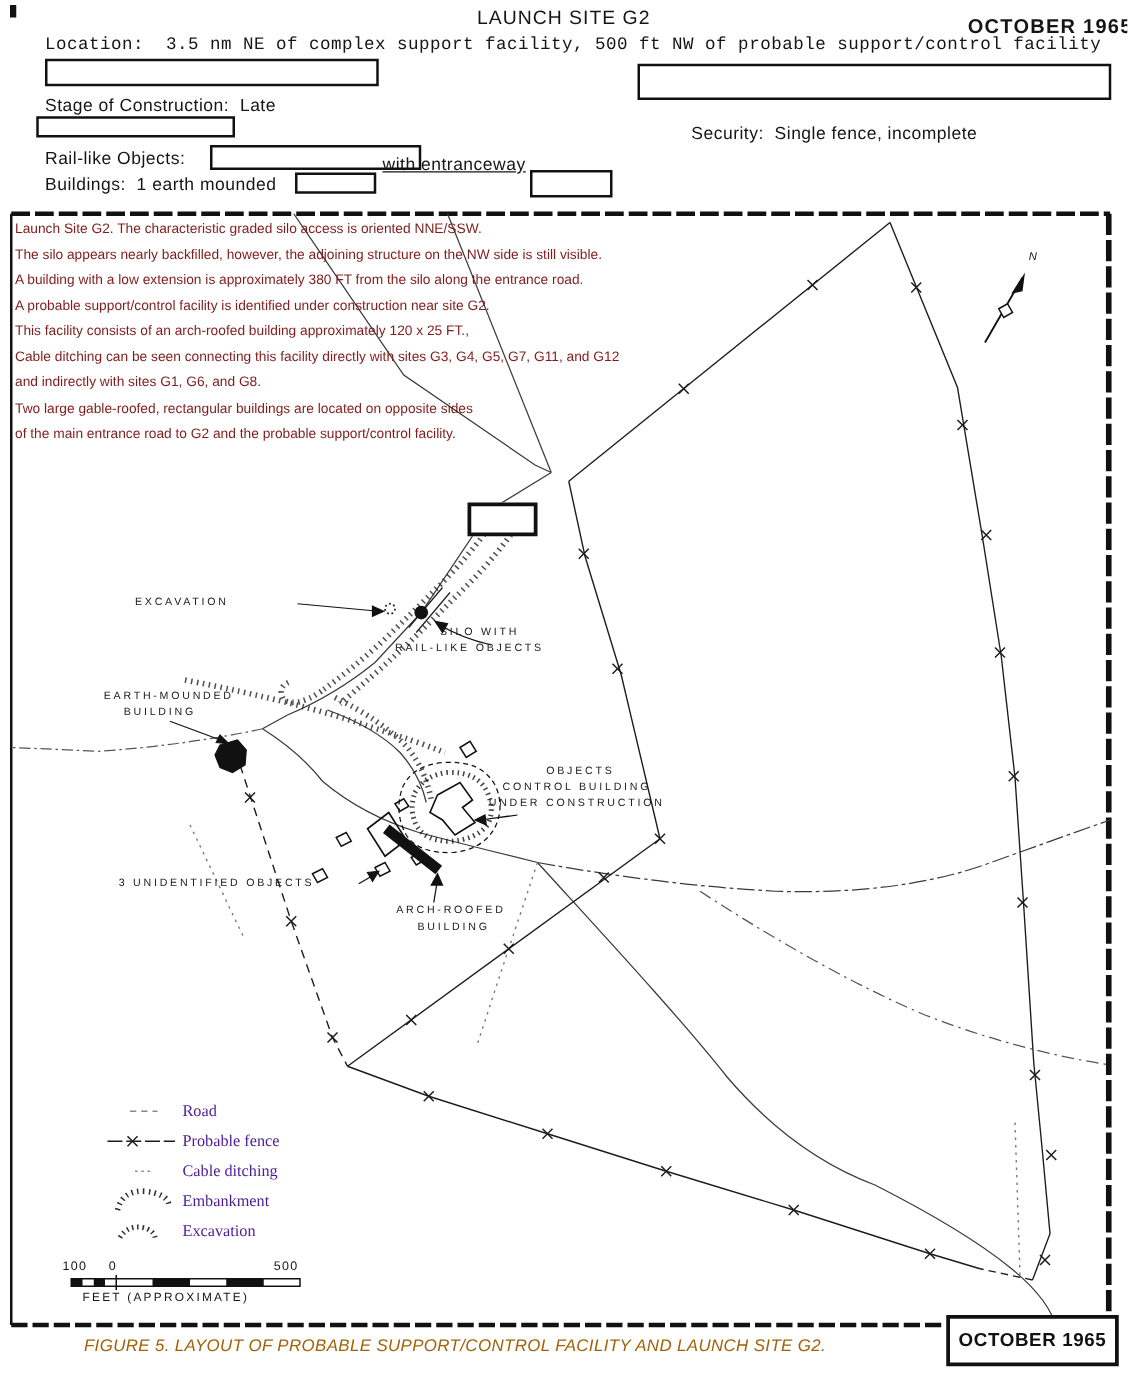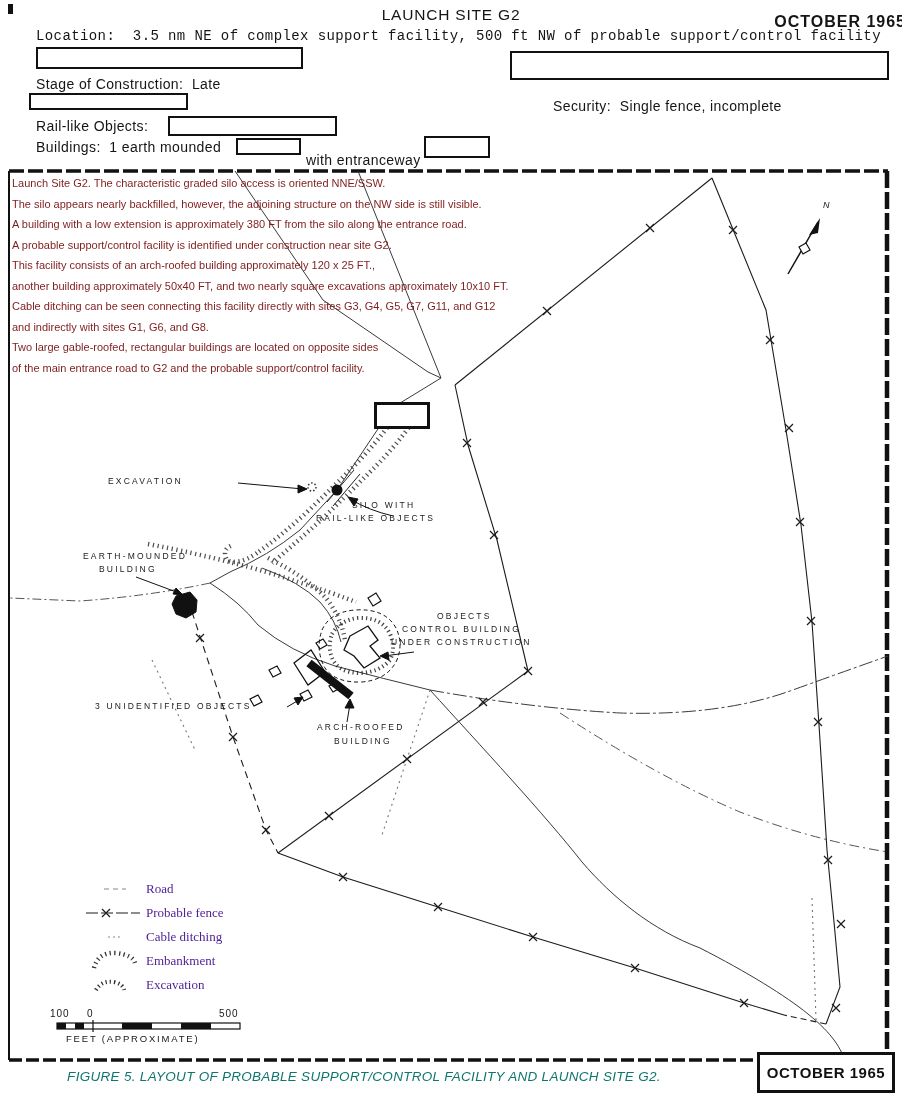--- a/index.html
+++ b/index.html
@@ -10,21 +10,21 @@
   #date-top{top:13px;right:-4px;font-size:16px;font-weight:bold;letter-spacing:1px;}
   .rbox{position:absolute;background:#fff;border:2.5px solid #111;box-sizing:border-box;}
   .rbox.map{border-width:3px;z-index:6;}
   #desc{position:absolute;left:12px;top:173px;width:872px;z-index:4;}
   #desc div{white-space:nowrap;font-size:11px;line-height:20.5px;color:#7f1d1d;}
   .mlabel{position:absolute;font-size:8.5px;letter-spacing:2.2px;color:#1a1a1a;white-space:nowrap;z-index:5;}
   .leglabel{position:absolute;left:146px;font-size:13px;color:#4c1d95;white-space:nowrap;z-index:5;font-family:Liberation Serif, serif;}
   .scalelabel{position:absolute;font-size:10px;letter-spacing:1px;color:#161616;z-index:5;}
   #feet-label{position:absolute;left:66px;top:1033px;font-size:9.5px;letter-spacing:1.8px;color:#161616;z-index:5;}
   #caption{position:absolute;left:0;top:1069px;width:728px;text-align:center;
-           font-style:italic;font-size:13.5px;letter-spacing:.3px;color:#0f766e;z-index:5;}
+           font-style:italic;font-size:13.5px;letter-spacing:.3px;color:#a16207;z-index:5;}
   #stamp-box{position:absolute;left:757px;top:1052px;width:138px;height:41px;background:#fff;
              border:3px solid #111;box-sizing:border-box;display:flex;align-items:center;justify-content:center;
              font-size:15px;font-weight:bold;letter-spacing:.5px;z-index:7;white-space:nowrap;}
   #north-n{position:absolute;left:823px;top:200px;font-size:9px;font-style:italic;z-index:5;}
   svg{position:absolute;left:0;top:0;z-index:2;}
   #corner-mark{position:absolute;left:8px;top:4px;width:5px;height:10px;background:#111;}
 </style>
 </head>
 <body>
 
@@ -54,21 +54,21 @@
 
   <div class="hdr" style="top:118px;left:36px;">
     <span>Rail-like Objects:</span>
   </div>
   <div class="rbox" style="left:168px;top:116px;width:169px;height:20px;"></div>
 
   <div class="hdr" style="top:139px;left:36px;">
     <span>Buildings:</span>&nbsp;&nbsp;<span>1 earth mounded</span>
   </div>
   <div class="rbox" style="left:236px;top:138px;width:65px;height:17px;z-index:3;"></div>
-  <div class="hdr" style="top:152px;left:306px;">with entranceway</div>
+  <div class="hdr" style="top:123px;left:306px;text-decoration:underline;">with entranceway</div>
   <div class="rbox" style="left:424px;top:136px;width:66px;height:22px;z-index:3;"></div>
 
   <svg width="902" height="1098" viewBox="0 0 902 1098">
     <defs>
       <g id="xm">
           <path d="M-4,-4 L4,4 M-4,4 L4,-4" stroke="#1c1c1c" stroke-width="1.2" fill="none"></path>
         </g>
     </defs>
 
     <g>
@@ -212,21 +212,20 @@
   </svg>
 
   <div class="rbox map" style="left:374px;top:402px;width:56px;height:27px;"></div>
 
   <div id="desc">
     <div>Launch Site G2.   The characteristic graded silo access is oriented NNE/SSW.</div>
     <div>The silo appears nearly backfilled, however, the adjoining structure on the NW side is still visible.</div>
     <div>A building with a low extension is approximately 380 FT from the silo along the entrance road.</div>
     <div>A probable support/control facility is identified under construction near site G2.</div>
     <div>This facility consists of an arch-roofed building approximately 120 x 25 FT.,</div>
-    <div>another building approximately 50x40 FT, and two nearly square excavations approximately 10x10 FT.</div>
     <div>Cable ditching can be seen connecting this facility directly with sites G3, G4, G5, G7, G11, and G12</div>
     <div>and indirectly with sites G1, G6, and G8.</div>
     <div>Two large gable-roofed, rectangular buildings are located on opposite sides</div>
     <div>of the main entrance road to G2 and the probable support/control facility.</div>
   </div>
 
   <div class="mlabel" style="left:108px;top:476px;">EXCAVATION</div>
   <div class="mlabel" style="left:352px;top:500px;">SILO WITH</div>
   <div class="mlabel" style="left:316px;top:513px;">RAIL-LIKE OBJECTS</div>
   <div class="mlabel" style="left:71px;top:551px;margin-left:12px;">EARTH-MOUNDED</div>

